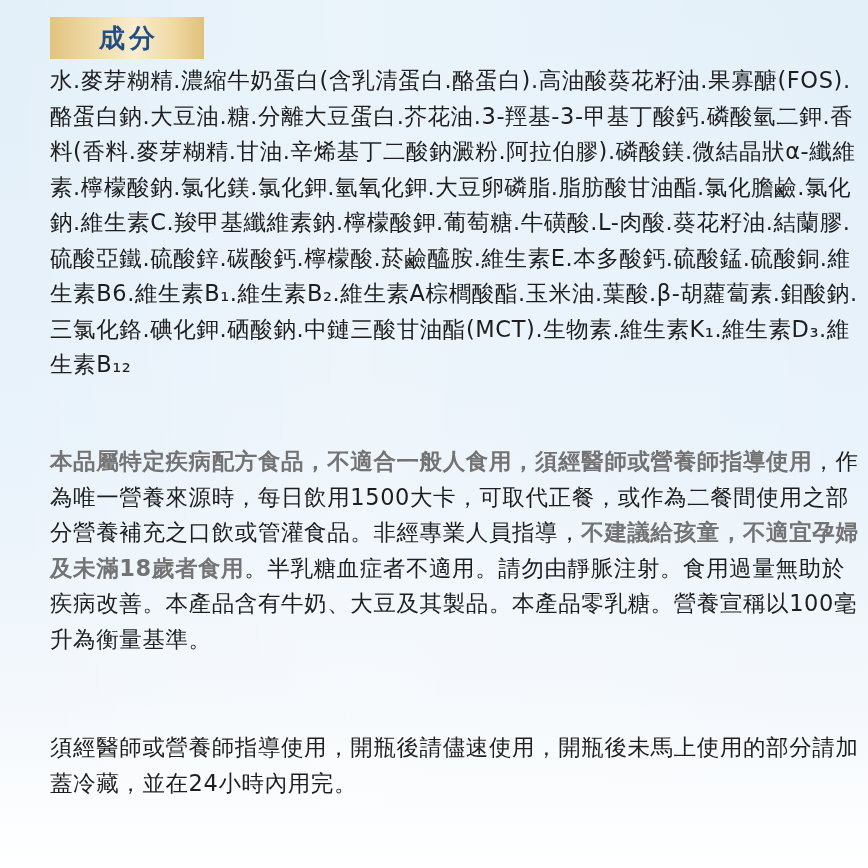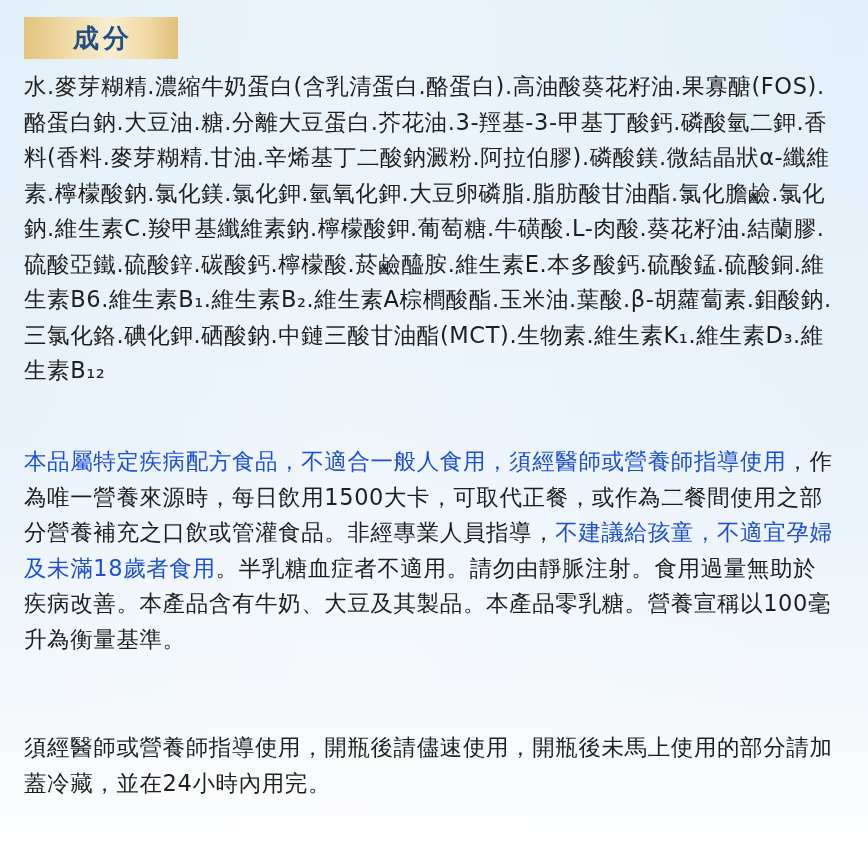--- a/index.html
+++ b/index.html
@@ -17,48 +17,48 @@
         linear-gradient(90deg, rgba(255,255,255,0.0) 0%, rgba(255,255,255,0.25) 40%, rgba(214,234,246,0.0) 100%),
         linear-gradient(180deg, #e3f0f9 0%, #e6f1fa 30%, #eaf3fb 55%, #f3f8fc 80%, #ffffff 100%);
     }
     .page {
       position: absolute;
       left: 0; top: 0;
       width: 868px; height: 868px;
     }
     .section {
       position: absolute;
-      left: 24px;
+      left: 50px;
       width: 810px;
     }
     .heading-box {
       display: inline-block;
       height: 42px;
       width: 154px;
       line-height: 42px;
       text-align: center;
       background: linear-gradient(90deg, #e2c47f 0%, #f2dfb1 35%, #f8edcf 55%, #f0d9a4 80%, #e0c07a 100%);
       color: #1f4f86;
       font-weight: bold;
       font-size: 26px;
       letter-spacing: 4px;
       box-sizing: border-box;
       padding-left: 4px;
     }
     .body-text {
-      margin-top: 10px;
+      margin-top: 4px;
       font-size: 22.5px;
       line-height: 35.5px;
       letter-spacing: 0.6px;
       word-break: break-all;
       color: #1e1e1e;
     }
     .bold {
-      font-weight: normal;
-      color: #1d4ed8;
+      font-weight: bold;
+      color: #737373;
       margin-top: 8px;
     }
     #sec-ingredients { top: 17px; }
     #sec-notes { top: 437px; }
     #sec-storage { top: 722px; }
     #sec-notes .body-text { margin-top: 7px; }
     #sec-storage .body-text { margin-top: 8px; }
   </style>
 </head>
 <body>

